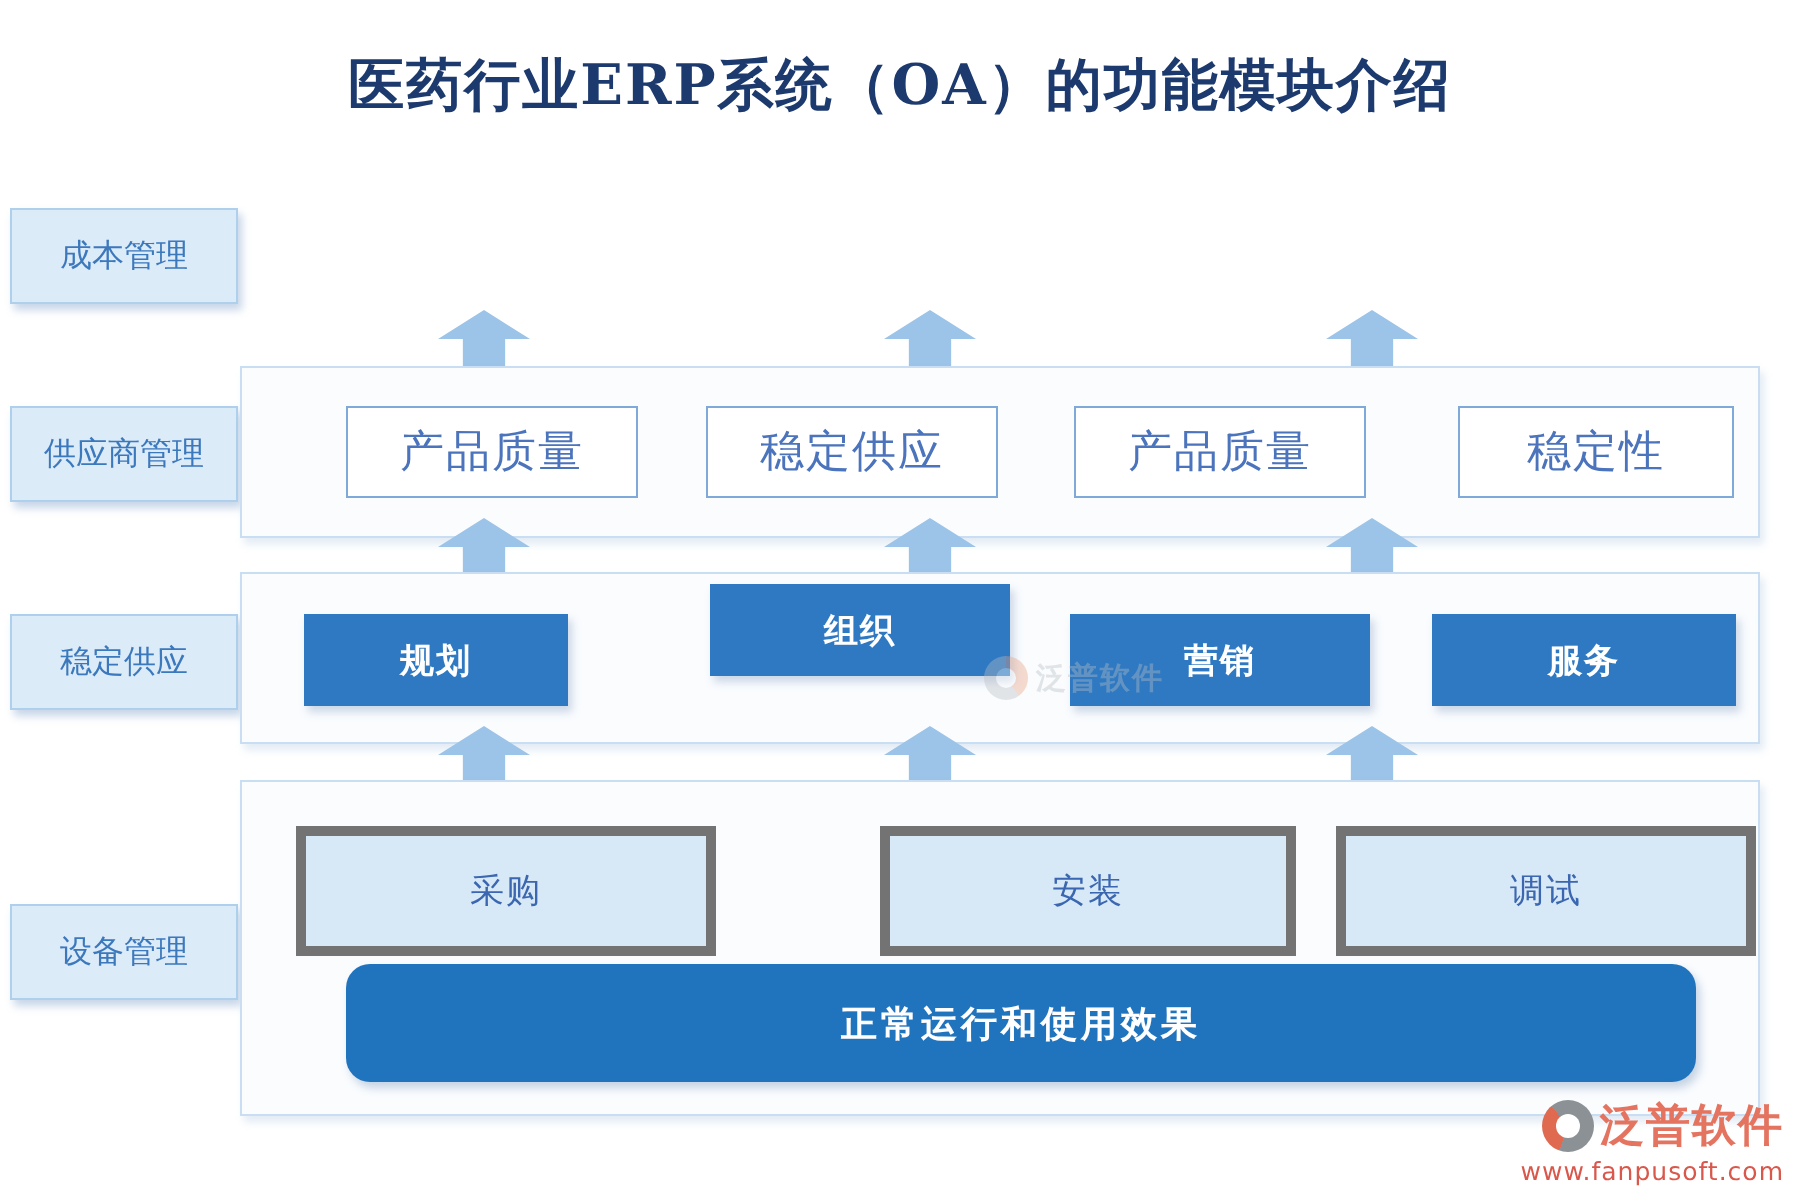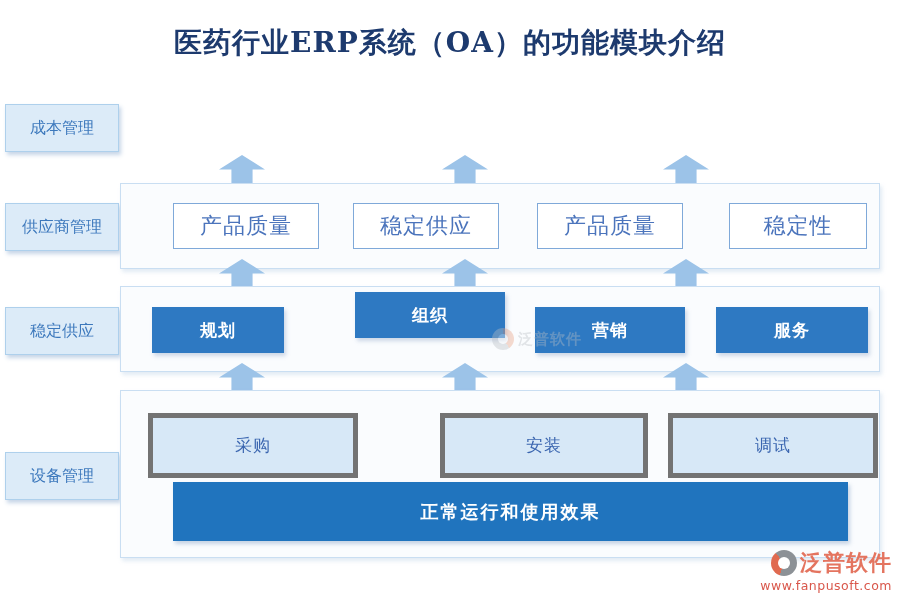--- a/index.html
+++ b/index.html
@@ -28,21 +28,21 @@
     background:#fafcfe;border:1px solid #c9def2;
     box-shadow:2px 3px 4px rgba(160,190,220,.30);
   }
 
   
   .bar{
     position:absolute;left:120px;width:760px;height:59px;
     background:#2074be;color:#ffffff;font-size:18px;font-weight:700;
     display:flex;align-items:center;justify-content:center;letter-spacing:2px;
   }
-  .bar.inner{box-shadow:2px 3px 4px rgba(120,150,190,.4);}
+  .bar.inner{box-shadow:2px 3px 4px rgba(120,150,190,.4);border-radius:12px;}
 
   
   .white-box{
     position:absolute;height:44px;background:#ffffff;border:1px solid #7fa9d9;
     display:flex;align-items:center;justify-content:center;
     color:#4b74bc;font-size:22px;letter-spacing:1px;
   }
   .blue-box{
     position:absolute;height:46px;background:#2e79c2;
     display:flex;align-items:center;justify-content:center;

